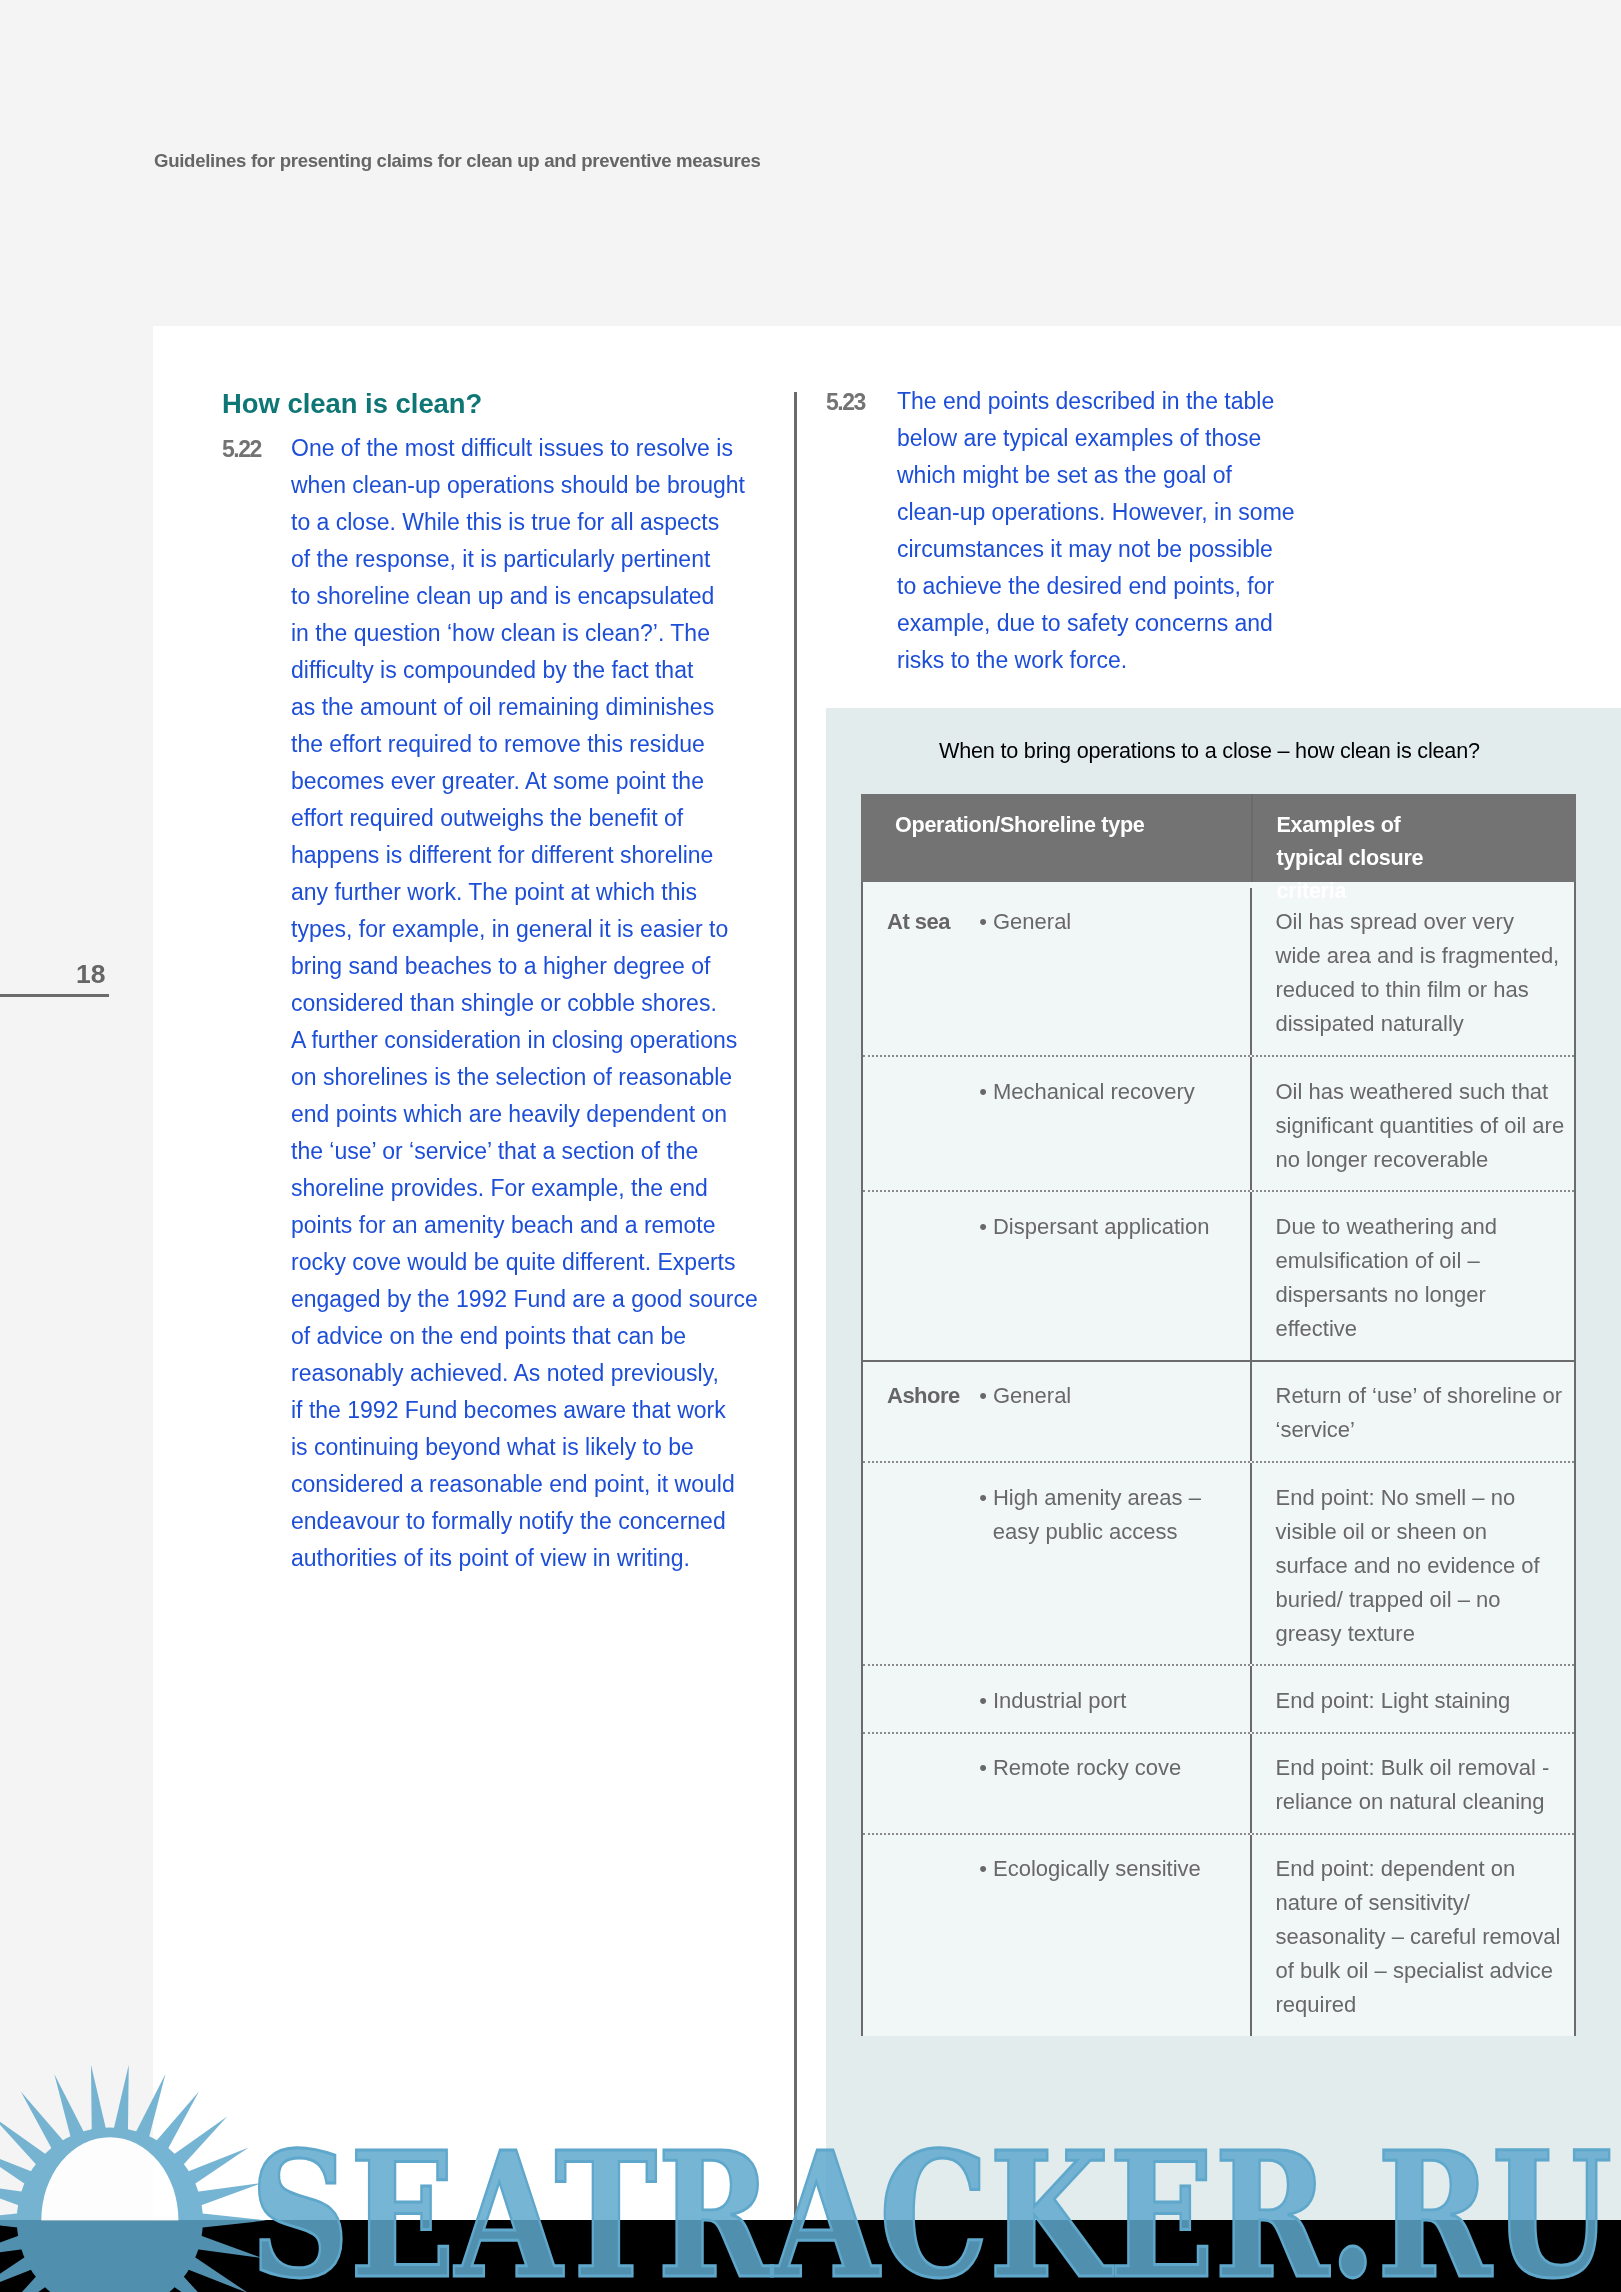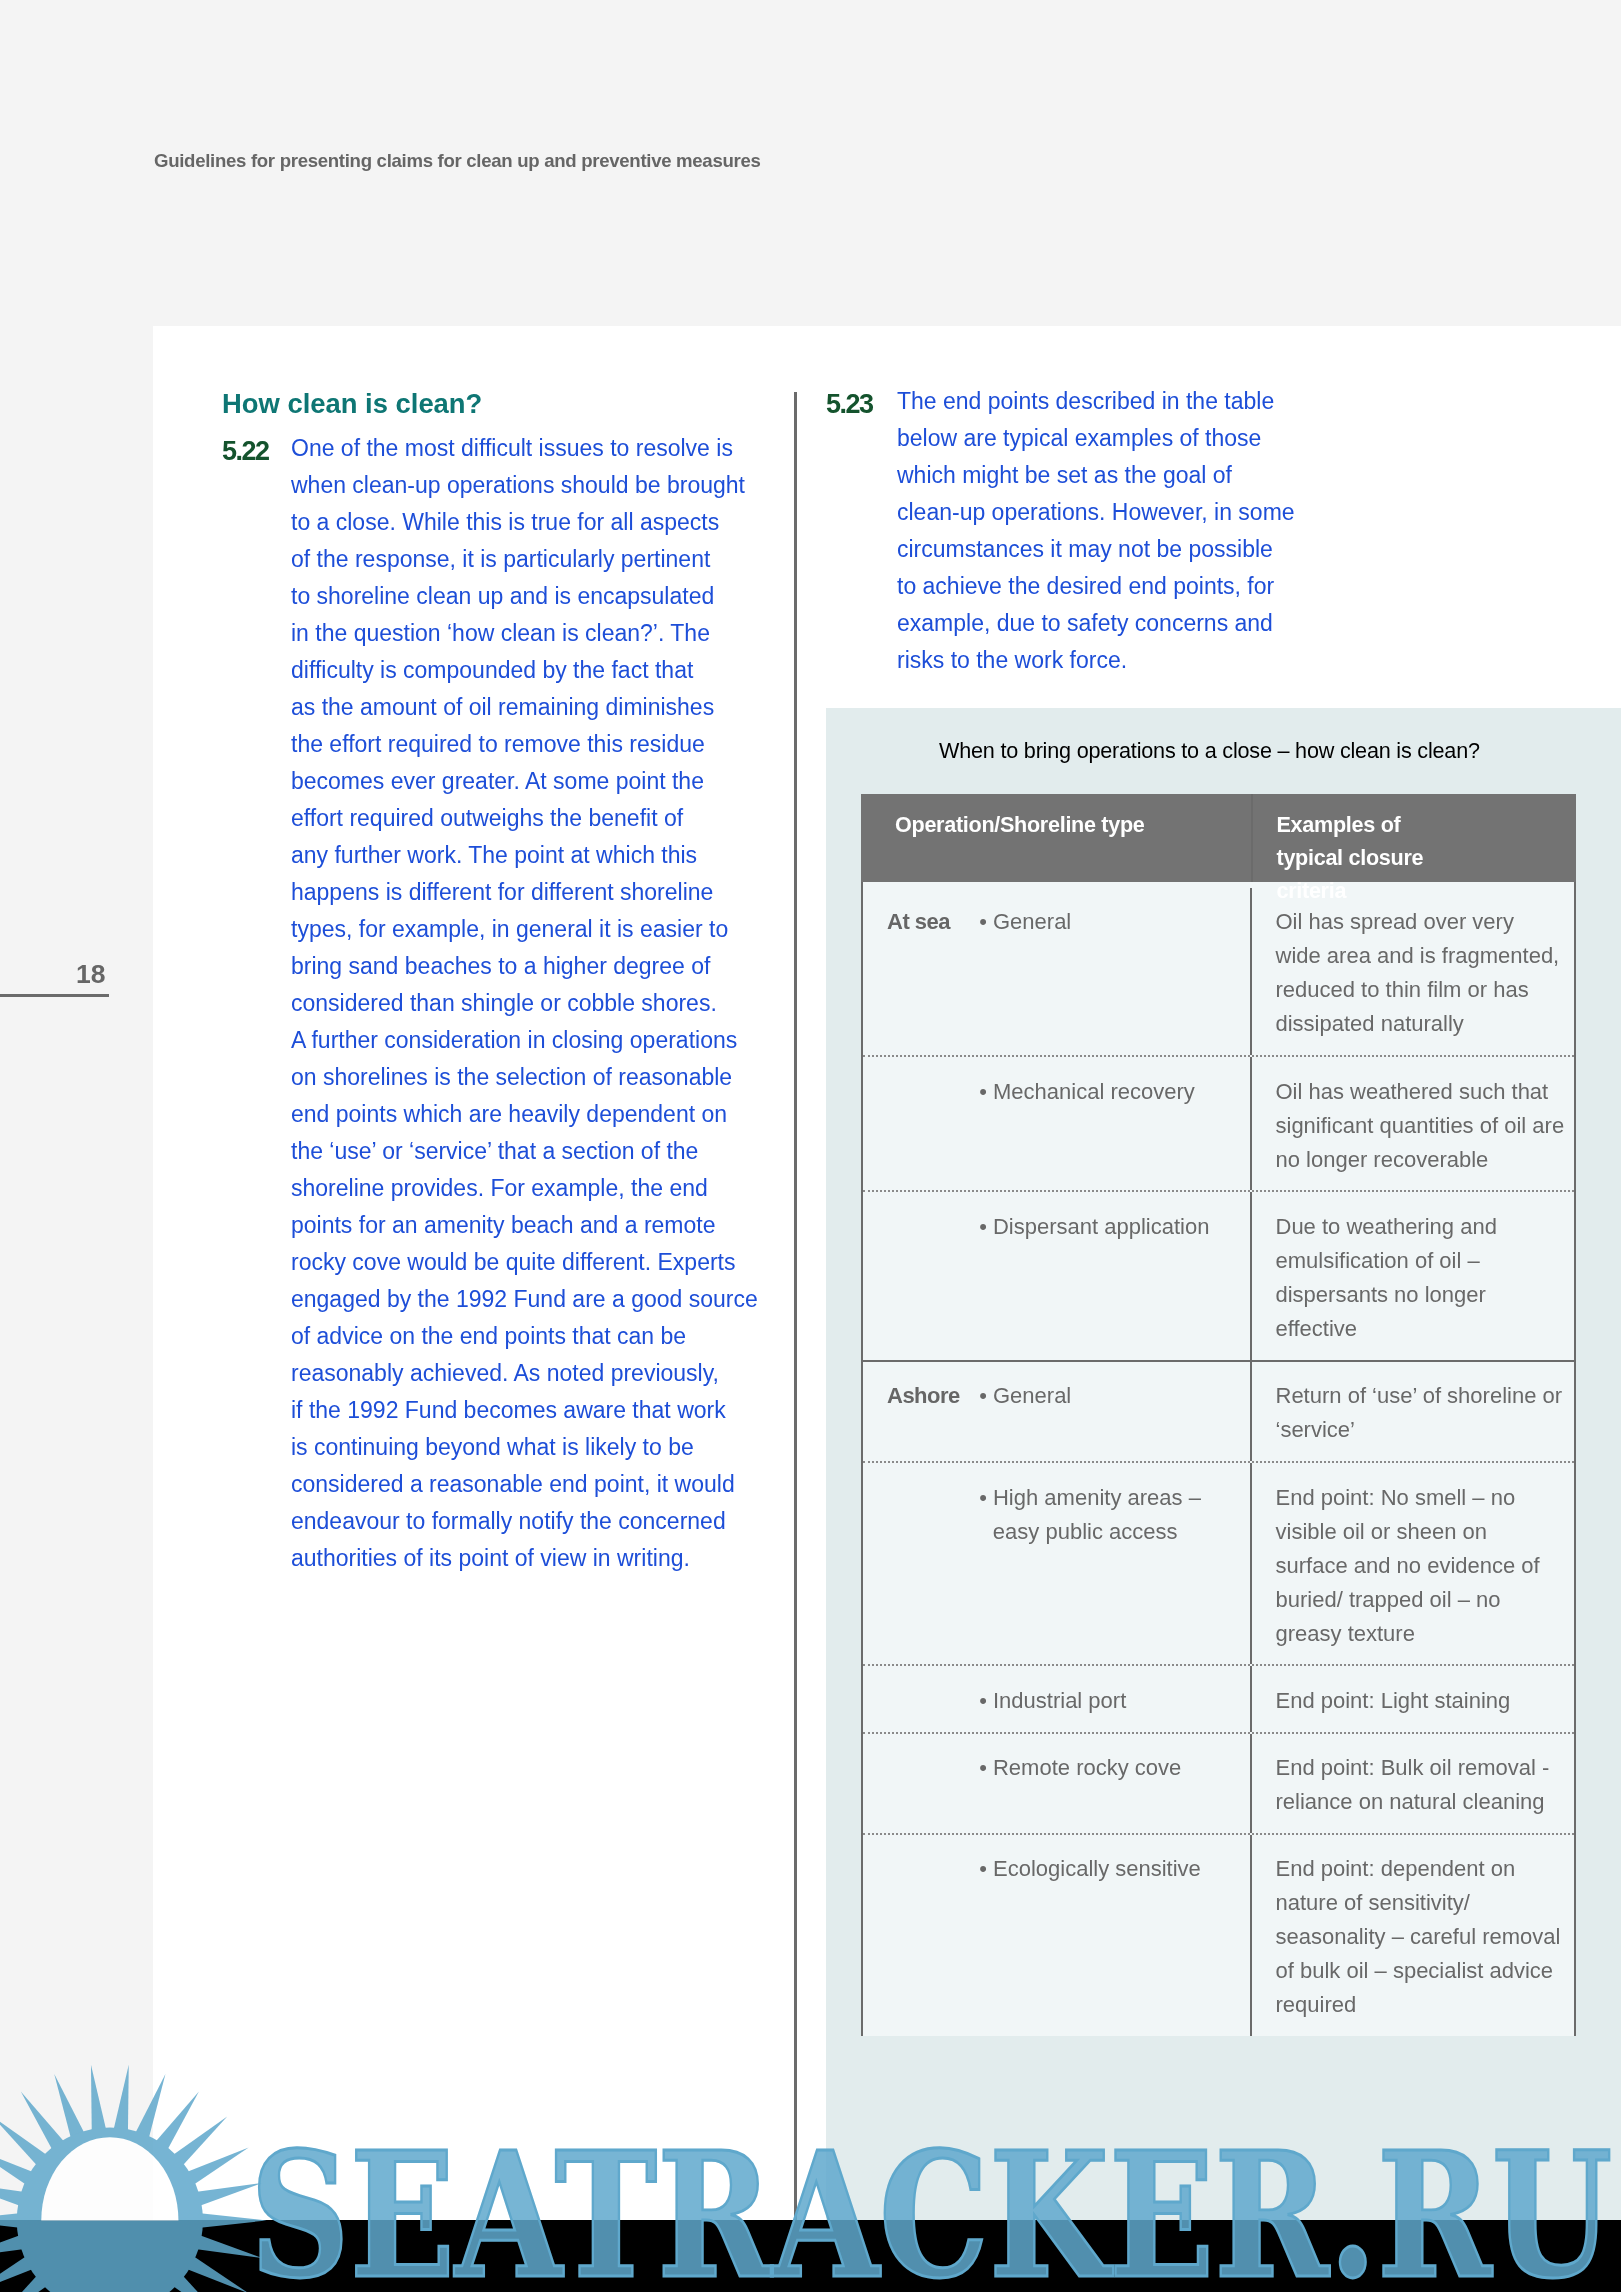--- a/index.html
+++ b/index.html
@@ -3,21 +3,21 @@
 <meta charset="utf-8">
 <style>
   html, body { margin:0; padding:0; }
   body { width:1621px; height:2293px; position:relative; overflow:hidden; background:#f4f4f4; font-family:"Liberation Sans", sans-serif; color:#666; }
   .running-head { position:absolute; left:154px; top:150px; font-size:18.6px; font-weight:bold; color:#666; letter-spacing:-0.3px; }
   .white-panel { position:absolute; left:153px; top:326px; right:0; bottom:0; background:#ffffff; }
   .page-num { position:absolute; left:76px; top:959px; font-size:26.5px; font-weight:bold; color:#666; }
   .page-rule { position:absolute; left:0; top:994px; width:109px; height:2.9px; background:#6b6b6b; }
 
   .h-section { position:absolute; left:222px; top:388px; font-size:27.4px; font-weight:bold; color:#0e7674; }
-  .para-num { position:absolute; font-size:27px; font-weight:bold; color:#14532d; letter-spacing:-1.5px; }
+  .para-num { position:absolute; font-size:23px; font-weight:bold; color:#737373; letter-spacing:-1.5px; }
   .para-text { position:absolute; font-size:23px; line-height:37px; color:#1d4ed8; }
   .para-text div { white-space:nowrap; }
   .divider { position:absolute; left:794px; top:392px; width:2.9px; bottom:0; background:#6b6b6b; }
 
   .teal-panel { position:absolute; left:826px; top:708px; right:0; bottom:0; background:#e2eced; }
   .table-title { position:absolute; left:895px; top:738px; font-size:21.6px; font-weight:normal; color:#000000; letter-spacing:-0.2px;margin-left:44px; }
 
   .tbl { position:absolute; left:861px; top:794px; width:715px; }
   .tbl-head { display:flex; background:#737373; height:88px; }
   .th { color:#fff; font-weight:bold; font-size:21.6px; line-height:33px; padding:13.7px 0 0 34px; box-sizing:border-box; letter-spacing:-0.3px; }
@@ -52,22 +52,22 @@
     <div>when clean-up operations should be brought</div>
     <div>to a close. While this is true for all aspects</div>
     <div>of the response, it is particularly pertinent</div>
     <div>to shoreline clean up and is encapsulated</div>
     <div>in the question ‘how clean is clean?’. The</div>
     <div>difficulty is compounded by the fact that</div>
     <div>as the amount of oil remaining diminishes</div>
     <div>the effort required to remove this residue</div>
     <div>becomes ever greater. At some point the</div>
     <div>effort required outweighs the benefit of</div>
+    <div>happens is different for different shoreline</div>
     <div>any further work. The point at which this</div>
-    <div>happens is different for different shoreline</div>
     <div>types, for example, in general it is easier to</div>
     <div>bring sand beaches to a higher degree of</div>
     <div>considered than shingle or cobble shores.</div>
     <div>A further consideration in closing operations</div>
     <div>on shorelines is the selection of reasonable</div>
     <div>end points which are heavily dependent on</div>
     <div>the ‘use’ or ‘service’ that a section of the</div>
     <div>shoreline provides. For example, the end</div>
     <div>points for an amenity beach and a remote</div>
     <div>rocky cove would be quite different. Experts</div>

